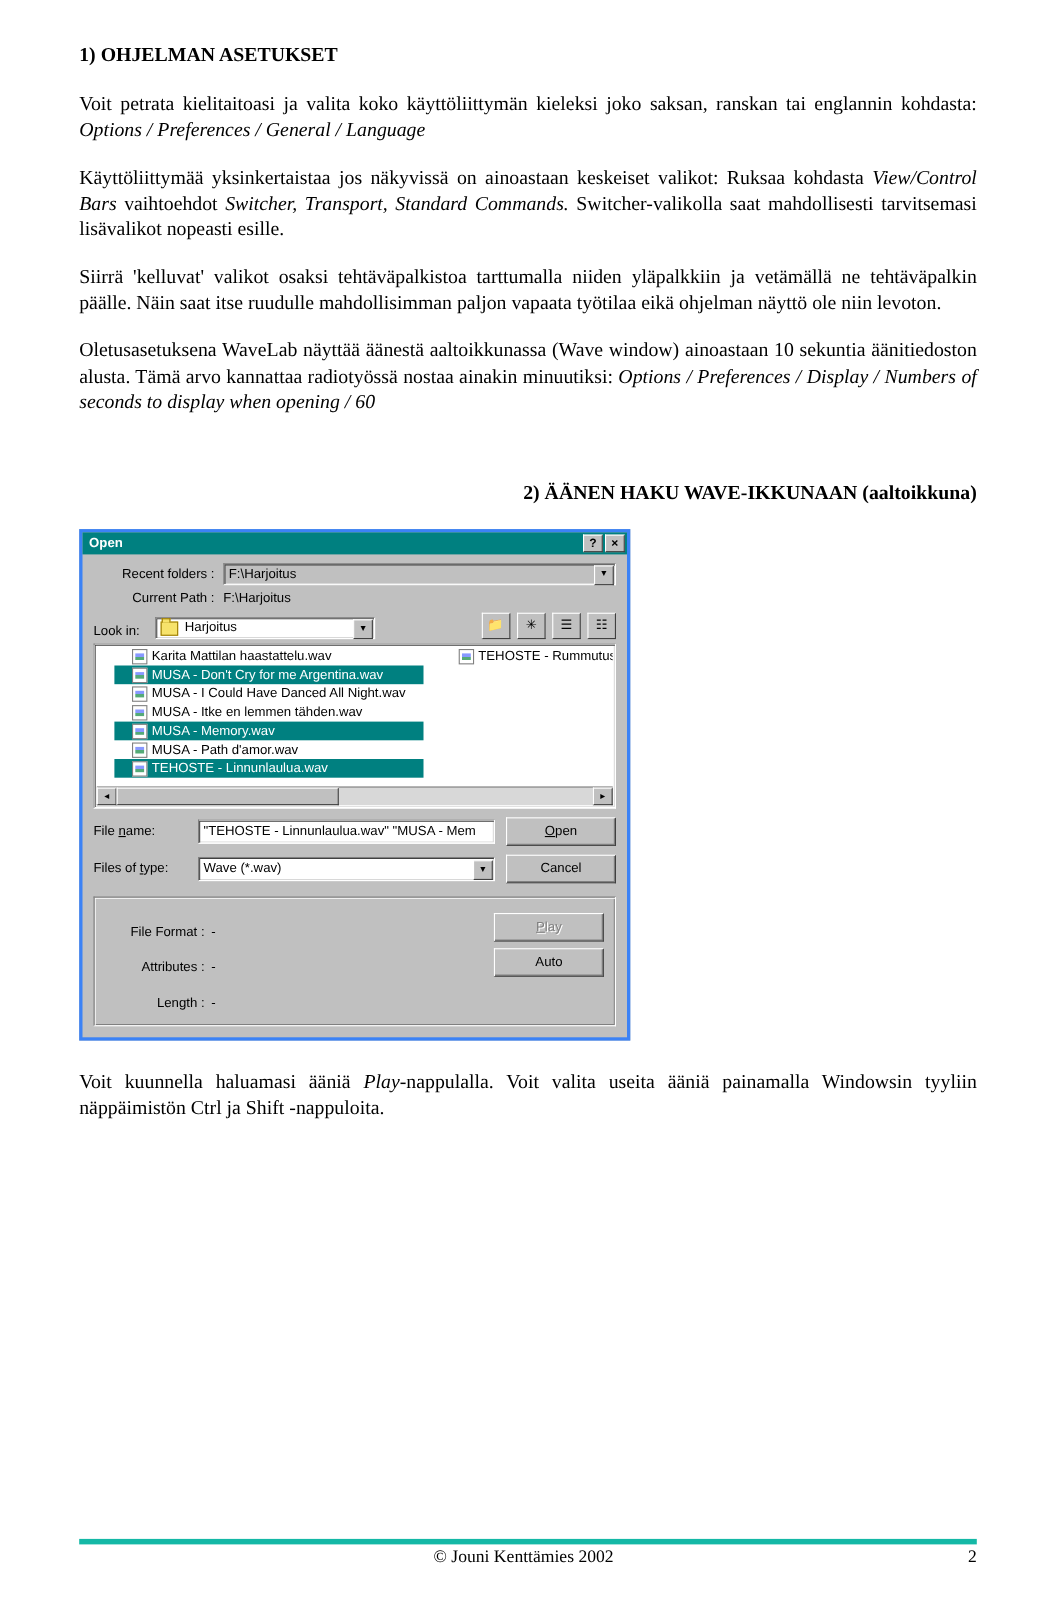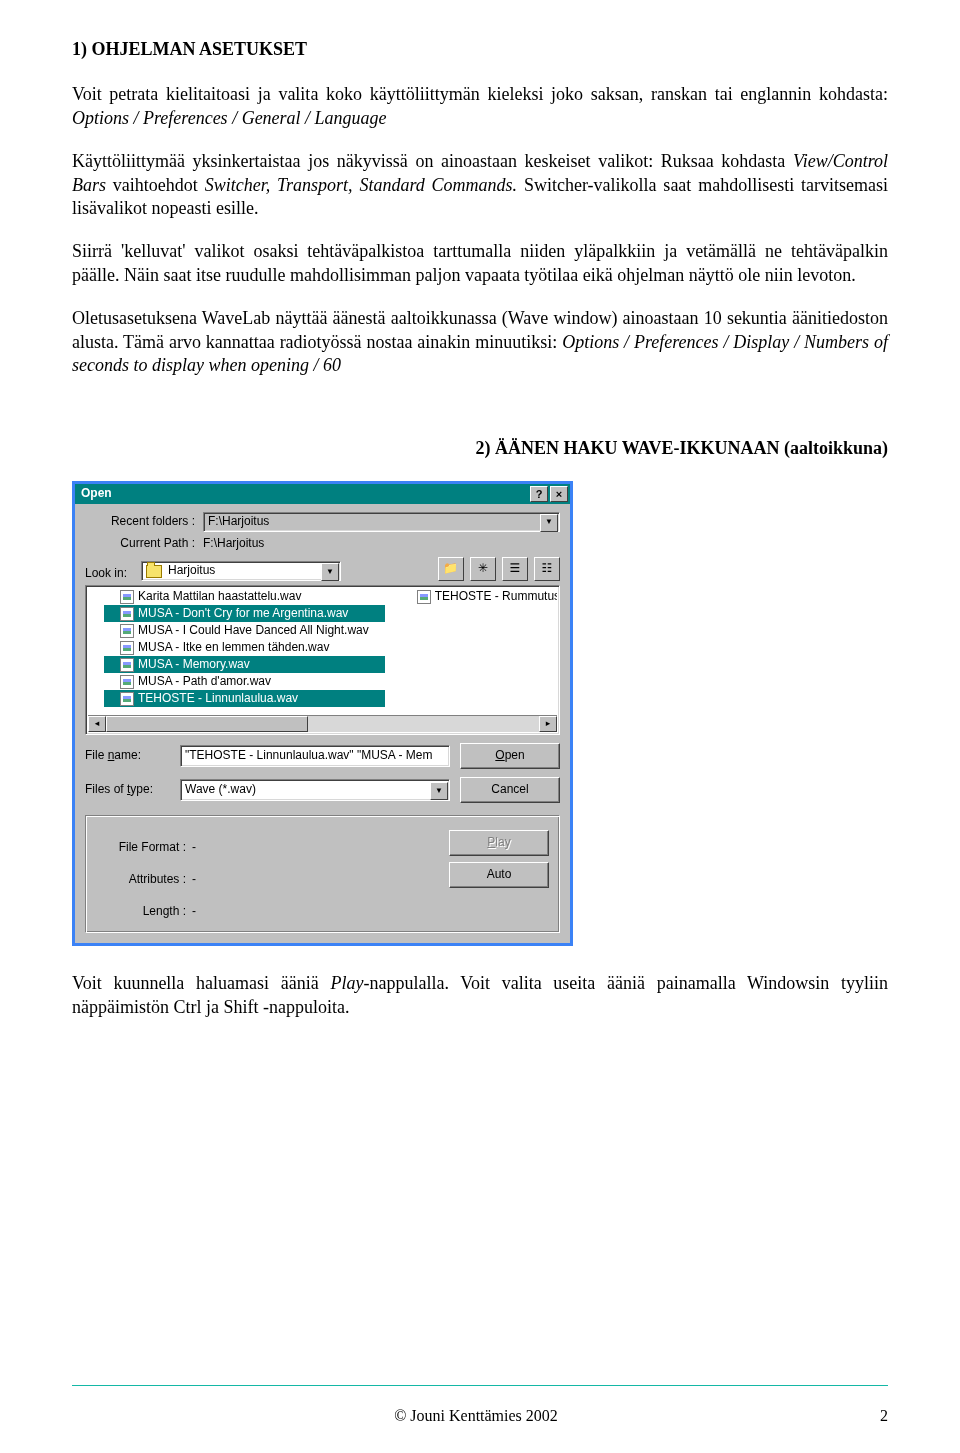--- a/index.html
+++ b/index.html
@@ -215,22 +215,22 @@
   }
   .gb-left { flex: 1; }
   .gb-left .grow { display:flex; align-items:center; height: 20px; margin-top: 12px; }
   .gb-left .glbl { width: 90px; text-align: right; padding-right: 6px; }
   .gb-right { display:flex; flex-direction:column; gap:6px; padding-top:4px; }
 
   .footer {
     position: absolute;
     bottom: 26px;
     left: 72px; right: 72px;
-    border-top: 1px solid #14b8a6;
-    padding-top: 20px;
+    border-top: 5px solid #14b8a6;
+    padding-top: 2px;
     display: flex;
     font-size: 16px;
   }
   .footer .copy { flex:1; text-align:center; }
 </style>
 </head>
 <body>
 
 <div class="page">
 

